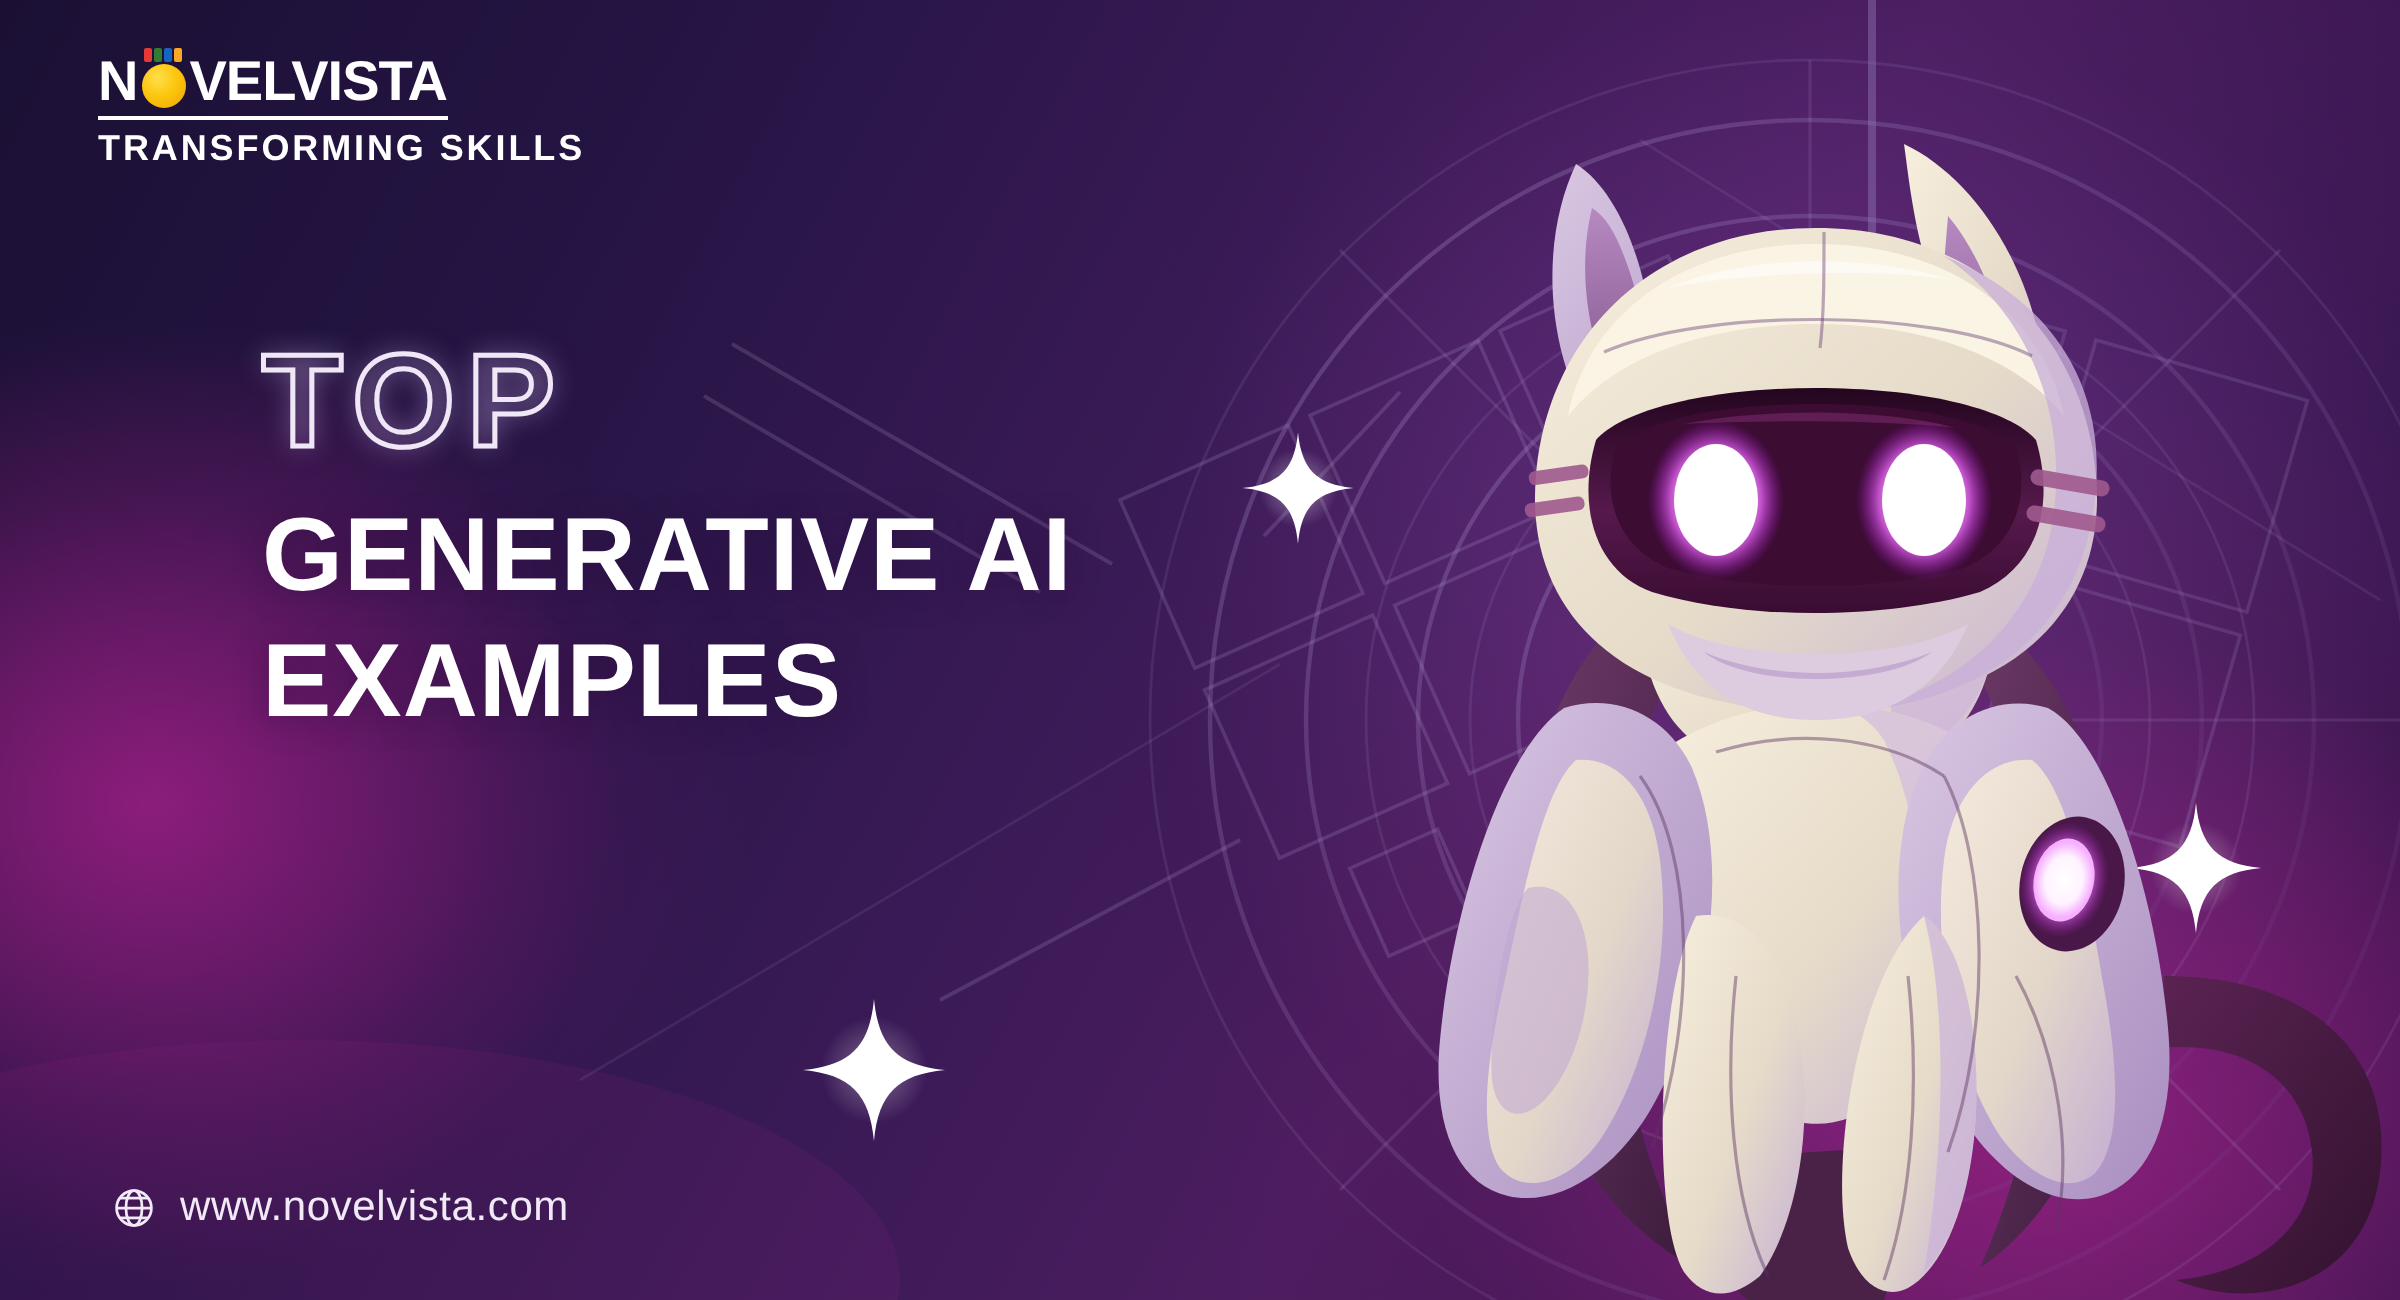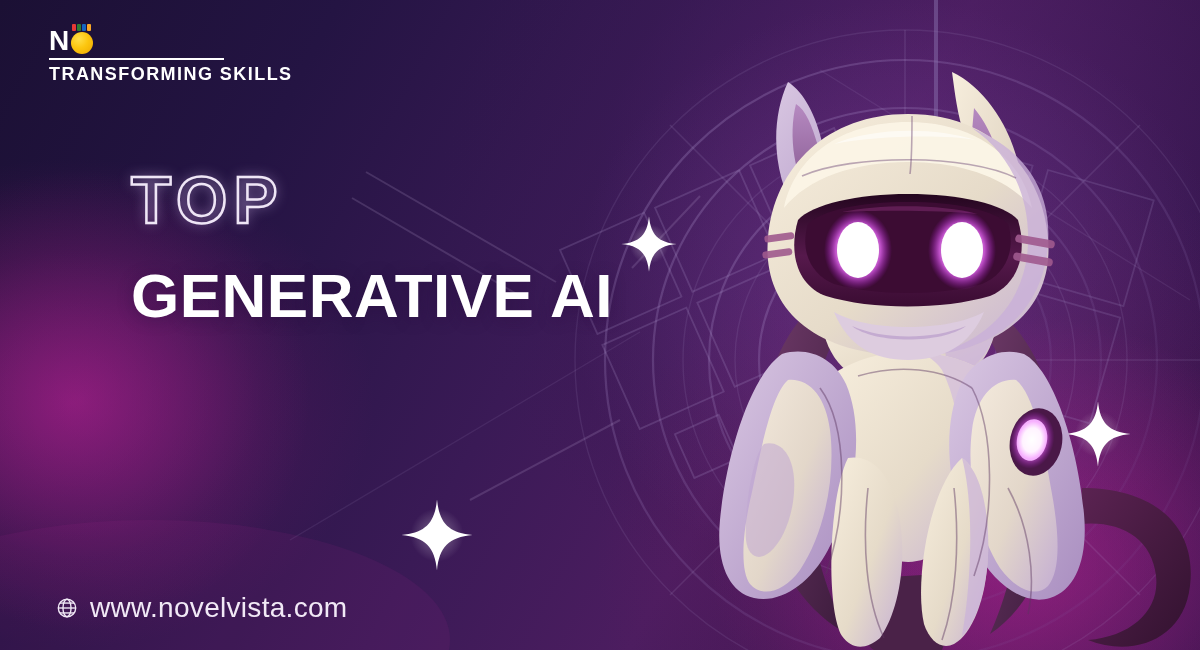--- a/index.html
+++ b/index.html
@@ -48,32 +48,32 @@
 
   
   #headline { position:absolute; left:131px; top:168px; width:640px; }
   .h-top {
     font-size:66px; font-weight:bold; letter-spacing:6px; line-height:0.98;
     color:transparent;
     -webkit-text-stroke:2.5px #efe6f6;
     text-shadow:0 0 14px rgba(205,175,230,0.45);
   }
   .h-main {
-    font-size:62px; font-weight:bold; color:#ffffff; line-height:1.06;
-    letter-spacing:0.5px; margin-top:30px;
+    font-size:52px; font-weight:bold; color:#ffffff; line-height:1.06;
+    letter-spacing:0.5px; margin-top:18px;
     text-shadow:0 2px 16px rgba(40,10,60,0.45);
   }
   .h-main .l2 { display:block; margin-top:8px; }
 
   
   #url-row {
     position:absolute; left:56px; top:592px; display:flex; align-items:center; gap:12px;
   }
   #url-row .globe { width:22px; height:22px; display:block; }
-  #url-row .u-txt { font-size:28px; color:#f1e9f6; letter-spacing:0.3px; }
+  #url-row .u-txt { font-size:21px; color:#f1e9f6; letter-spacing:0.3px; }
 
   
   #robot { position:absolute; left:612px; top:58px; width:588px; height:592px; }
   #robot svg { display:block; }
 </style>
 </head>
 <body>
 
 <div id="banner">
 
@@ -326,29 +326,31 @@
       <span class="logo-txt">N</span>
       <span class="logo-o">
         <span class="dots">
           <i style="background:#e53935"></i>
             <i style="background:#2e7d32"></i>
             <i style="background:#1565c0"></i>
             <i style="background:#f9a825"></i>
         </span>
         <span class="ball"></span>
       </span>
+      <span class="logo-txt">VELVISTA</span>
     </div>
     <div class="logo-rule"></div>
     <div class="logo-tag">TRANSFORMING SKILLS</div>
   </div>
 
   <div id="headline">
     <div class="h-top">TOP</div>
     <div class="h-main">
       <span>GENERATIVE AI</span>
+      <span class="l2">EXAMPLES</span>
     </div>
   </div>
 
   <div id="url-row">
     <span class="globe">
       <svg width="22" height="22" viewBox="0 0 24 24" fill="none" stroke="#f1e9f6" stroke-width="1.5">
         <circle cx="12" cy="12" r="9.5"></circle>
         <ellipse cx="12" cy="12" rx="4.4" ry="9.5"></ellipse>
         <line x1="2.5" y1="12" x2="21.5" y2="12"></line>
         <line x1="4.2" y1="6.6" x2="19.8" y2="6.6"></line>

